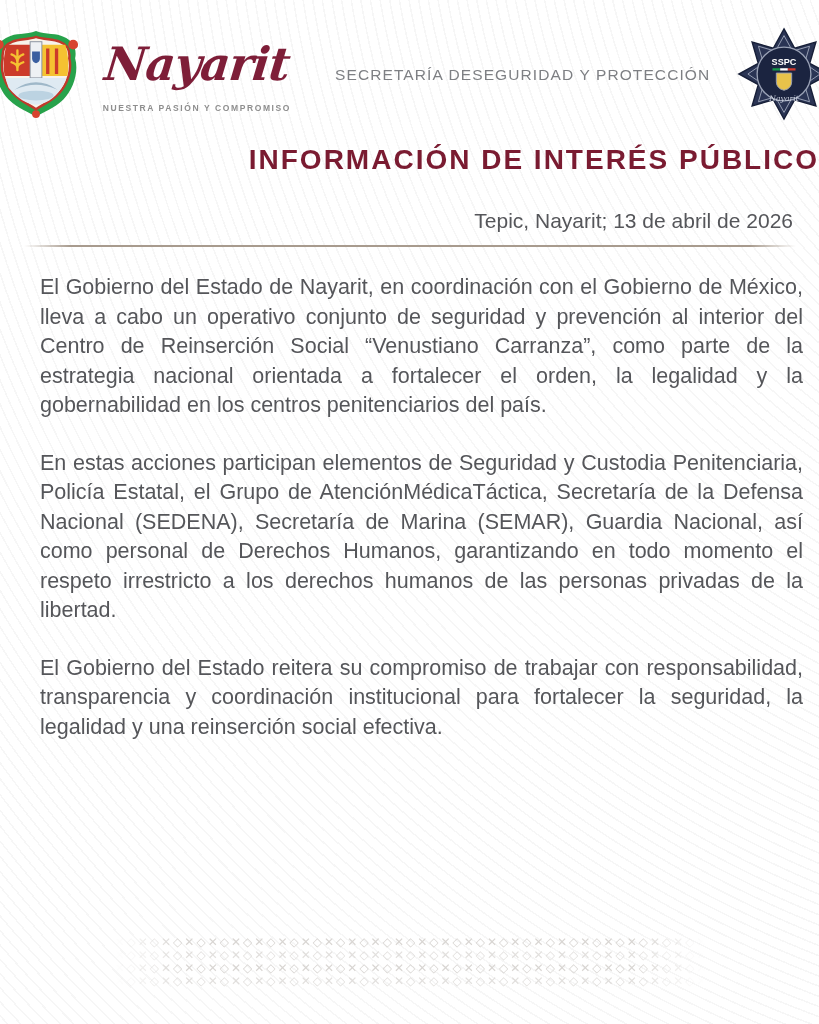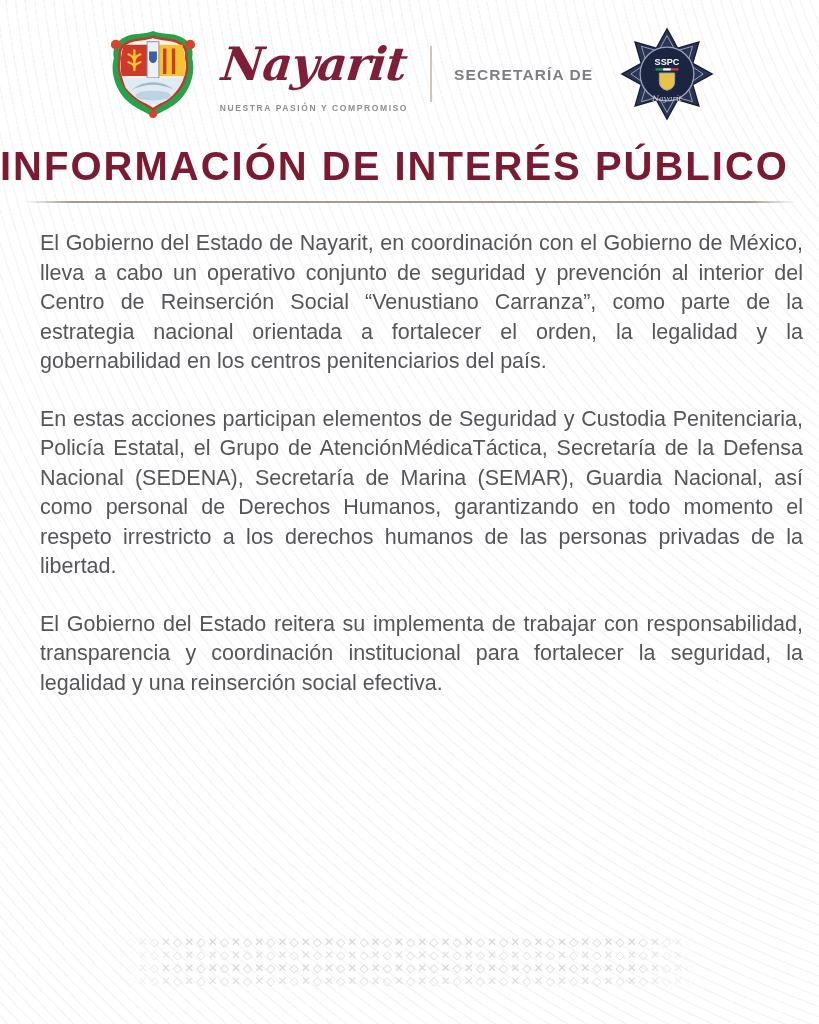--- a/index.html
+++ b/index.html
@@ -60,32 +60,32 @@
     color:var(--tagline_gray);
     white-space:nowrap;
   }
   .vdivider{
     width:2px;height:56px;
     background:#cfc5ba;
     margin:0 4px;
   }
   .secretariat{
     display:flex;flex-direction:row;
-    font-size:15.5px;font-weight:bold;
+    font-size:15.5px;font-weight:normal;
     letter-spacing:1.1px;line-height:19px;
     color:var(--header_gray);
     white-space:nowrap;
     justify-content:flex-end;
   }
   .badge{flex:0 0 auto;margin-left:8px;}
   h1.page-title{
     position:relative;
     margin:22px 0 0 0;
-    text-align:left;
-    font-size:40px;font-weight:bold;
+    text-align:right;
+    font-size:28px;font-weight:bold;
     letter-spacing:2px;
     color:var(--maroon);
   }
   .dateline{
     position:relative;
     margin-top:33px;
     padding-right:26px;
     text-align:right;
     font-size:21px;
     color:var(--body_text);
@@ -154,45 +154,47 @@
 
     <div class="wordmark-block">
       <div class="wordmark">Nayarit</div>
       <div class="tagline">NUESTRA PASIÓN Y COMPROMISO</div>
     </div>
 
     <div class="vdivider"></div>
 
     <div class="secretariat">
       <span>SECRETARÍA DE</span>
+      <span>SEGURIDAD Y PROTECCIÓN</span>
     </div>
 
     <svg class="badge" width="96" height="96" viewBox="0 0 100 100" aria-hidden="true">
       <polygon points="50,3 61.1,23.2 83.2,16.8 76.8,38.9 97,50 76.8,61.1 83.2,83.2 61.1,76.8 50,97 38.9,76.8 16.8,83.2 23.2,61.1 3,50 23.2,38.9 16.8,16.8 38.9,23.2" fill="#2a3454" stroke="#171f38" stroke-width="1.5"></polygon>
       <polygon points="50,10 58.9,26.2 76.6,21.1 71.4,38.9 87.6,50 71.4,61.1 76.6,78.9 58.9,73.8 50,90 41.1,73.8 23.4,78.9 28.6,61.1 12.4,50 28.6,38.9 23.4,21.1 41.1,26.2" fill="none" stroke="#9aa2b6" stroke-width="1"></polygon>
       <circle cx="50" cy="50" r="28" fill="#1b2440" stroke="#9aa2b6" stroke-width="1.4"></circle>
       <text x="50" y="41" text-anchor="middle" font-family="Liberation Sans, sans-serif" font-size="9.5" font-weight="bold" fill="#ffffff">SSPC</text>
       <rect x="38" y="44" width="8" height="2.4" fill="#159948"></rect>
       <rect x="46" y="44" width="8" height="2.4" fill="#ffffff"></rect>
       <rect x="54" y="44" width="8" height="2.4" fill="#d23b2f"></rect>
       <path d="M42 49 h16 v9 q0 7 -8 9 q-8 -2 -8 -9 Z" fill="#e8c24a" stroke="#9aa2b6" stroke-width="1"></path>
       <text x="50" y="78" text-anchor="middle" font-family="DejaVu Serif, serif" font-style="italic" font-size="8" fill="#cdd3e0">Nayarit</text>
     </svg>
 
   </header>
 
   <h1 class="page-title">INFORMACIÓN DE INTERÉS PÚBLICO</h1>
 
+  <div class="dateline">Tepic, Nayarit; 13 de abril de 2026</div>
 
   <div class="rule"></div>
 
   <main class="content">
     <p>El Gobierno del Estado de Nayarit, en coordinación con el Gobierno de México, lleva a cabo un operativo conjunto de seguridad y prevención al interior del Centro de Reinserción Social “Venustiano Carranza”, como parte de la estrategia nacional orientada a fortalecer el orden, la legalidad y la gobernabilidad en los centros penitenciarios del país.</p>
     <p>En estas acciones participan elementos de Seguridad y Custodia Penitenciaria, Policía Estatal, el Grupo de AtenciónMédicaTáctica, Secretaría de la Defensa Nacional (SEDENA), Secretaría de Marina (SEMAR), Guardia Nacional, así como personal de Derechos Humanos, garantizando en todo momento el respeto irrestricto a los derechos humanos de las personas privadas de la libertad.</p>
-    <p>El Gobierno del Estado reitera su implementa de trabajar con responsabilidad, transparencia y coordinación institucional para fortalecer la seguridad, la legalidad y una reinserción social efectiva.</p>
+    <p>El Gobierno del Estado reitera su compromiso de trabajar con responsabilidad, transparencia y coordinación institucional para fortalecer la seguridad, la legalidad y una reinserción social efectiva.</p>
   </main>
 
   <div class="band">
       <div class="row">✕◇✕◇✕◇✕◇✕◇✕◇✕◇✕◇✕◇✕◇✕◇✕◇✕◇✕◇✕◇✕◇✕◇✕◇✕◇✕◇✕◇✕◇✕◇✕◇✕◇✕◇✕◇✕◇✕◇✕◇✕◇✕◇✕◇✕◇✕◇✕◇✕◇✕◇✕◇✕◇</div>
       <div class="row">✕◇✕◇✕◇✕◇✕◇✕◇✕◇✕◇✕◇✕◇✕◇✕◇✕◇✕◇✕◇✕◇✕◇✕◇✕◇✕◇✕◇✕◇✕◇✕◇✕◇✕◇✕◇✕◇✕◇✕◇✕◇✕◇✕◇✕◇✕◇✕◇✕◇✕◇✕◇✕◇</div>
       <div class="row">✕◇✕◇✕◇✕◇✕◇✕◇✕◇✕◇✕◇✕◇✕◇✕◇✕◇✕◇✕◇✕◇✕◇✕◇✕◇✕◇✕◇✕◇✕◇✕◇✕◇✕◇✕◇✕◇✕◇✕◇✕◇✕◇✕◇✕◇✕◇✕◇✕◇✕◇✕◇✕◇</div>
       <div class="row">✕◇✕◇✕◇✕◇✕◇✕◇✕◇✕◇✕◇✕◇✕◇✕◇✕◇✕◇✕◇✕◇✕◇✕◇✕◇✕◇✕◇✕◇✕◇✕◇✕◇✕◇✕◇✕◇✕◇✕◇✕◇✕◇✕◇✕◇✕◇✕◇✕◇✕◇✕◇✕◇</div>
     </div>
 
 </div>

